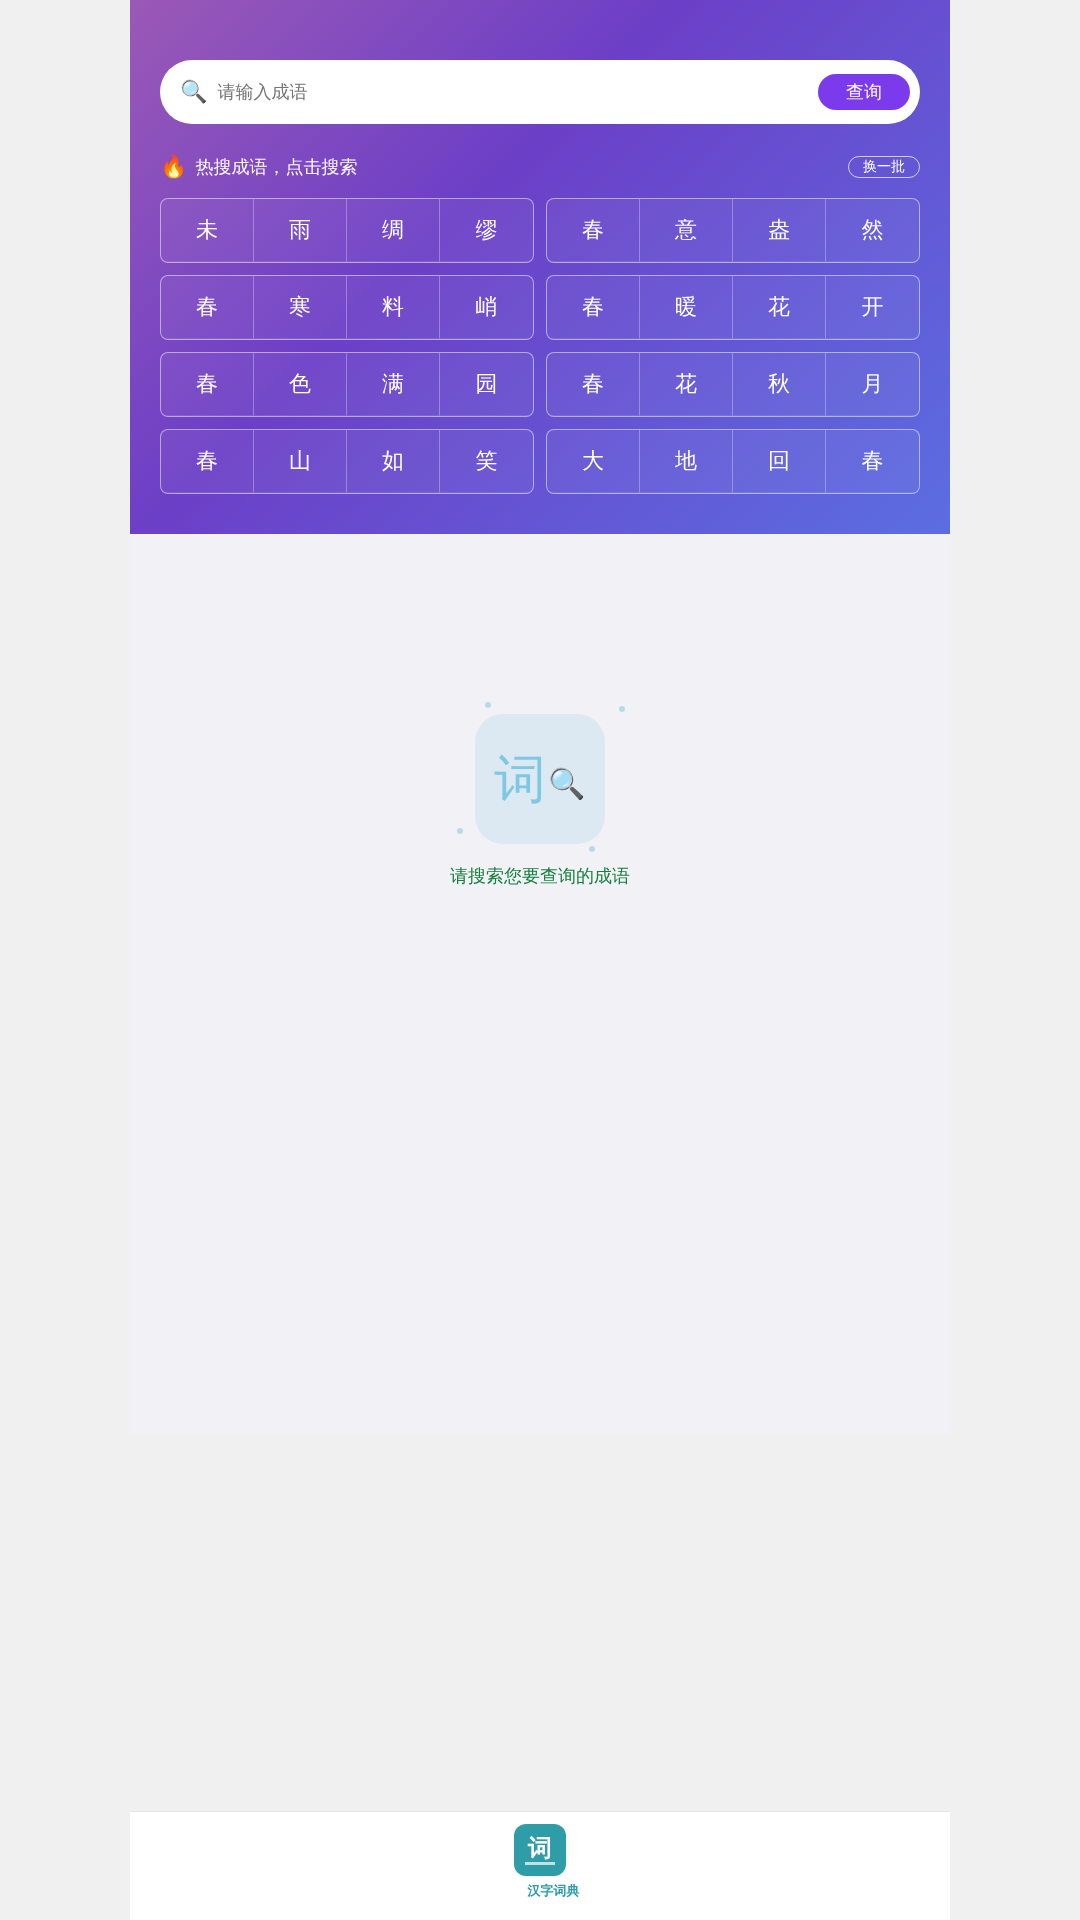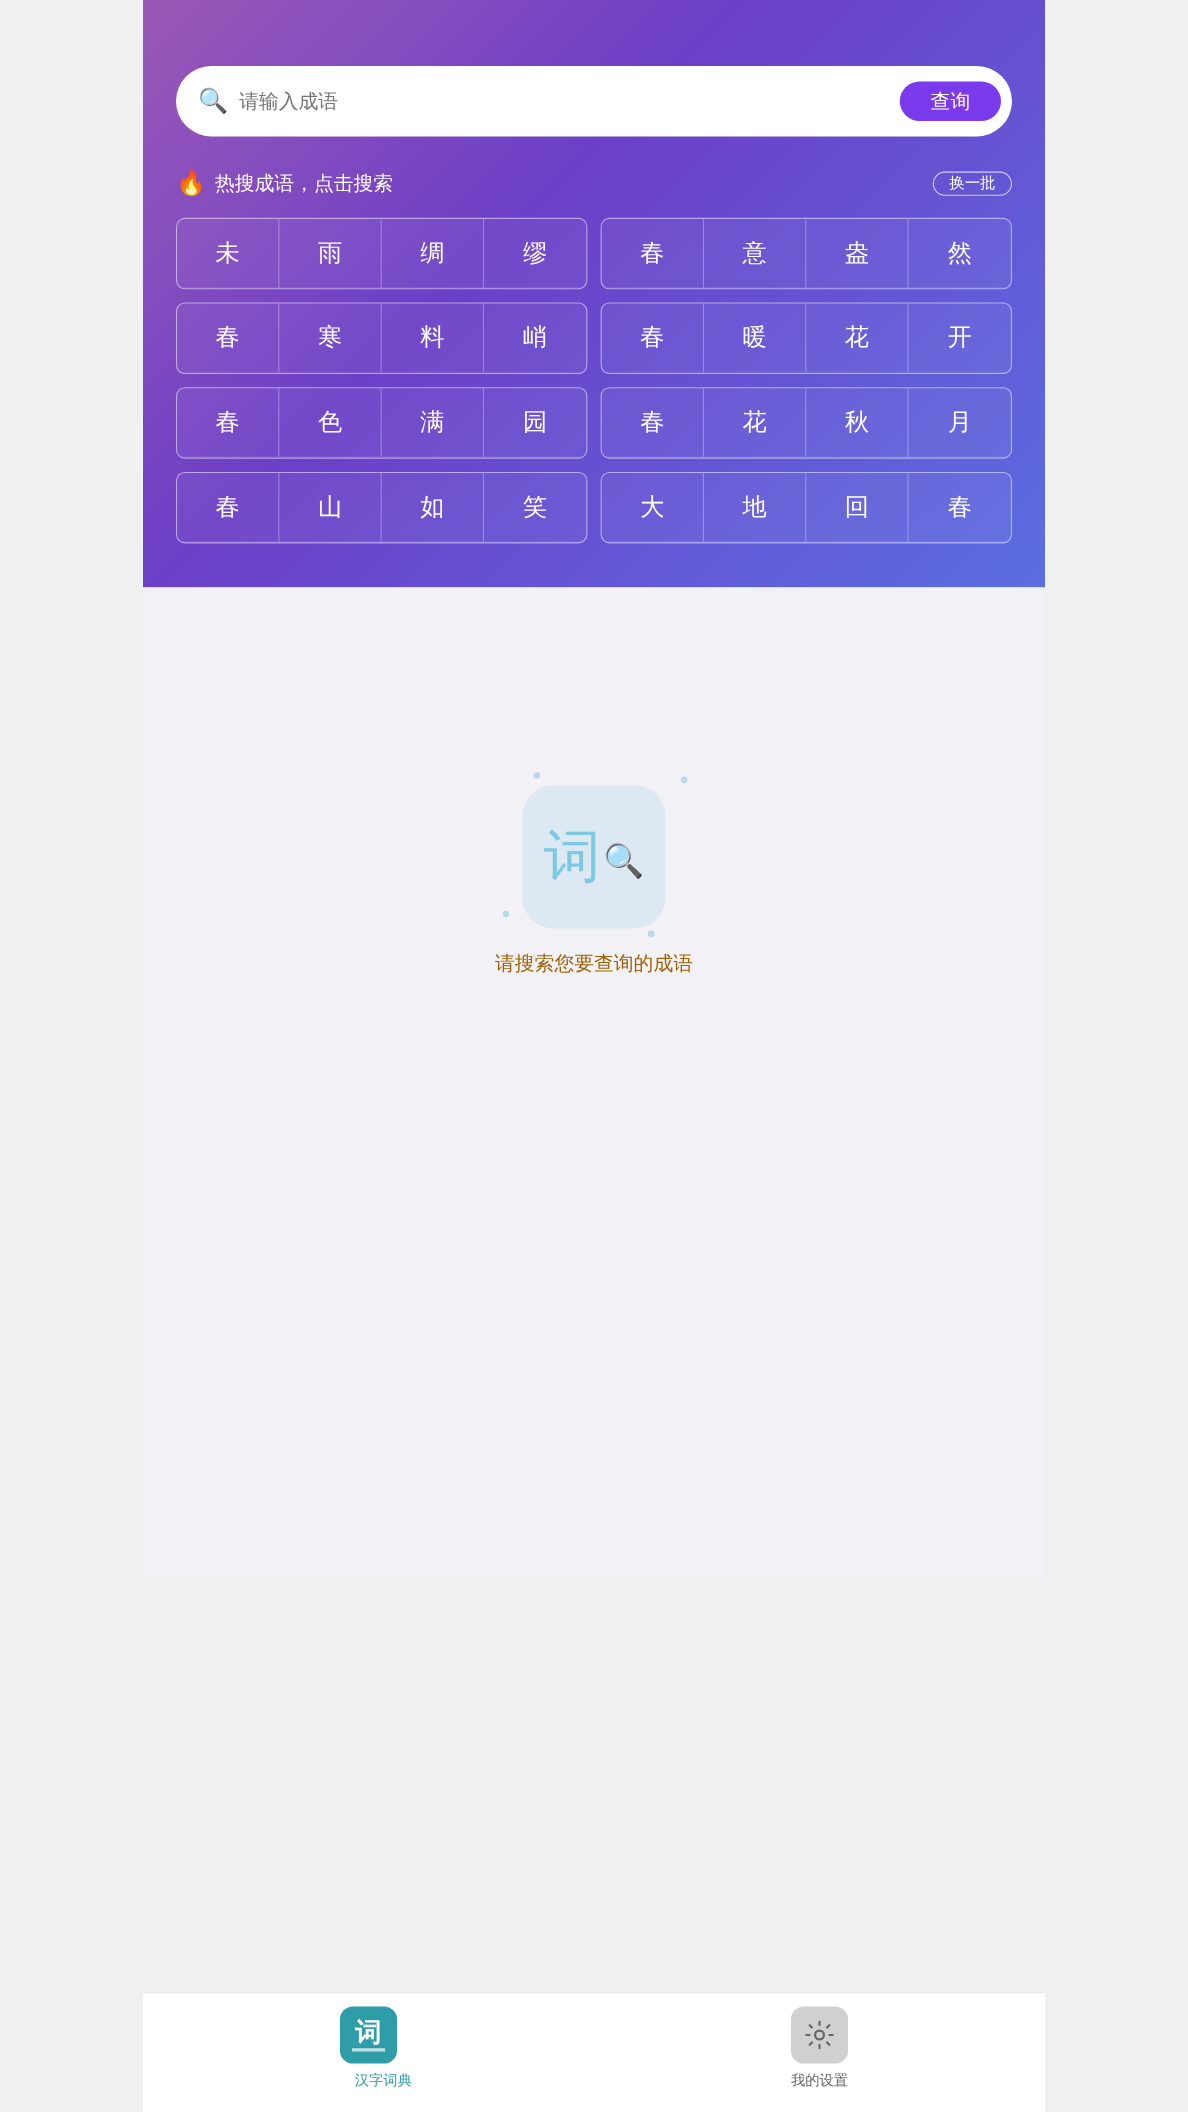--- a/index.html
+++ b/index.html
@@ -133,21 +133,21 @@
       background: rgba(100,180,220,0.15);
       border-radius: 28px;
       display: flex;
       align-items: center;
       justify-content: center;
       position: relative;
     }
 
     .empty-label {
       font-size: 18px;
-      color: #a16207;
+      color: #15803d;
       font-family: Liberation Mono, monospace;
     }
 
     
     .dot {
       position: absolute;
       width: 6px;
       height: 6px;
       background: rgba(100,180,220,0.4);
       border-radius: 50%;
@@ -200,21 +200,21 @@
       background: #2e9da8;
       color: white;
     }
 
     .nav-label {
       font-size: 13px;
       color: #666;
     }
     .nav-label.active-label {
       color: #2e9da8;
-      font-weight: 400;
+      font-weight: 700;
       margin-left: 27px;
     }
 
     
     .dict-icon-inner {
       display: flex;
       flex-direction: column;
       align-items: center;
     }
     .dict-icon-inner .word-char {
@@ -322,22 +322,13 @@
   <div class="nav-item">
     <div class="nav-icon-box active">
       <div class="dict-icon-inner">
         <span class="word-char">词</span>
         <div class="underline"></div>
       </div>
     </div>
     <span class="nav-label active-label">汉字词典</span>
   </div>
 
-  <div class="nav-item">
-    <div class="nav-icon-box inactive">
-      <svg width="28" height="28" viewBox="0 0 28 28" fill="none" xmlns="http://www.w3.org/2000/svg">
-        <circle cx="14" cy="14" r="4" stroke="#666" stroke-width="2" fill="none"></circle>
-        <path d="M14 2v3M14 23v3M2 14h3M23 14h3M5.05 5.05l2.12 2.12M20.83 20.83l2.12 2.12M5.05 22.95l2.12-2.12M20.83 7.17l2.12-2.12" stroke="#666" stroke-width="2" stroke-linecap="round"></path>
-      </svg>
-    </div>
-    <span class="nav-label">我的设置</span>
-  </div>
 </div>
 
 </body></html>

